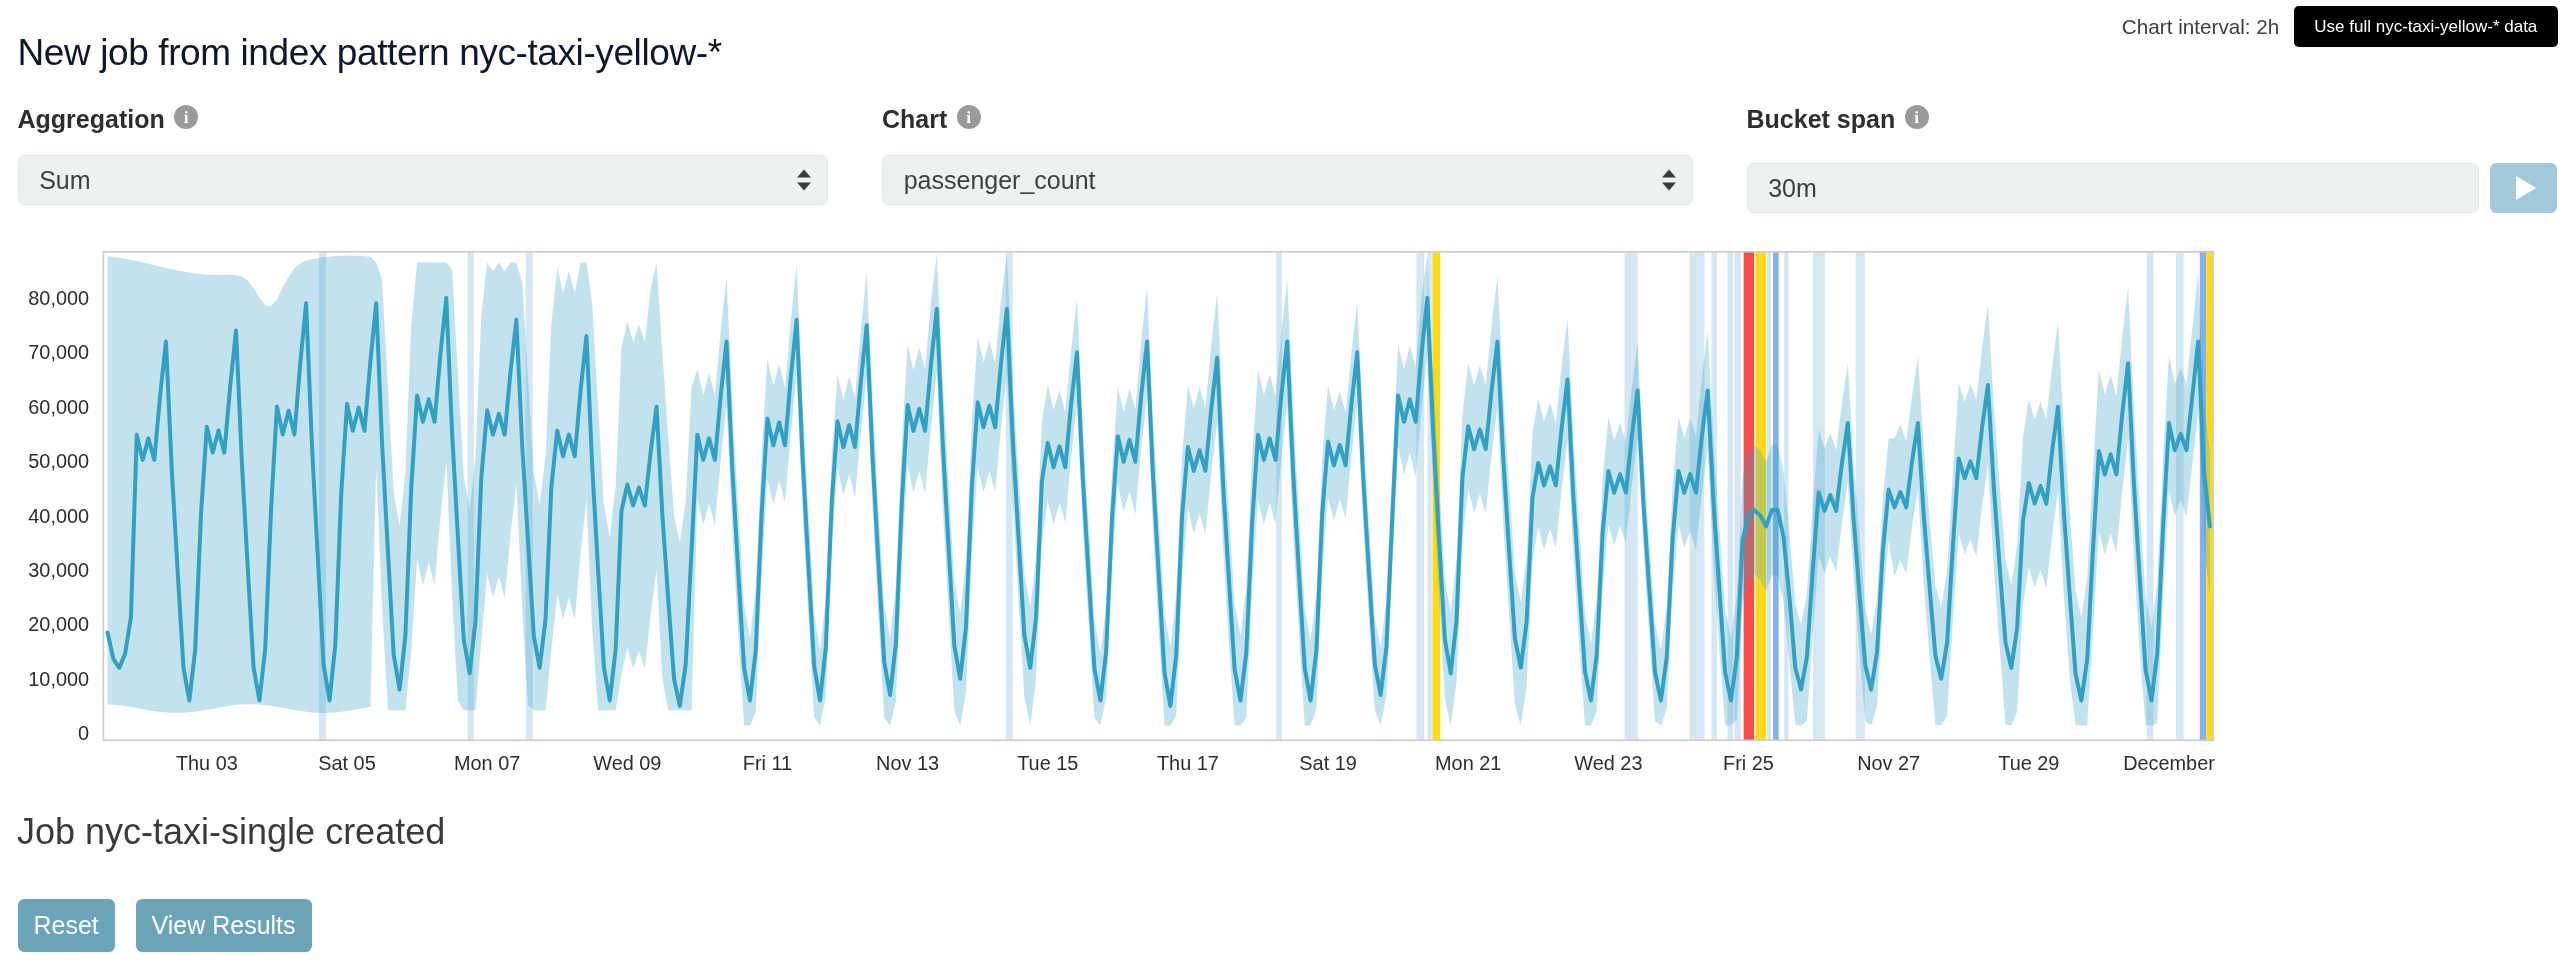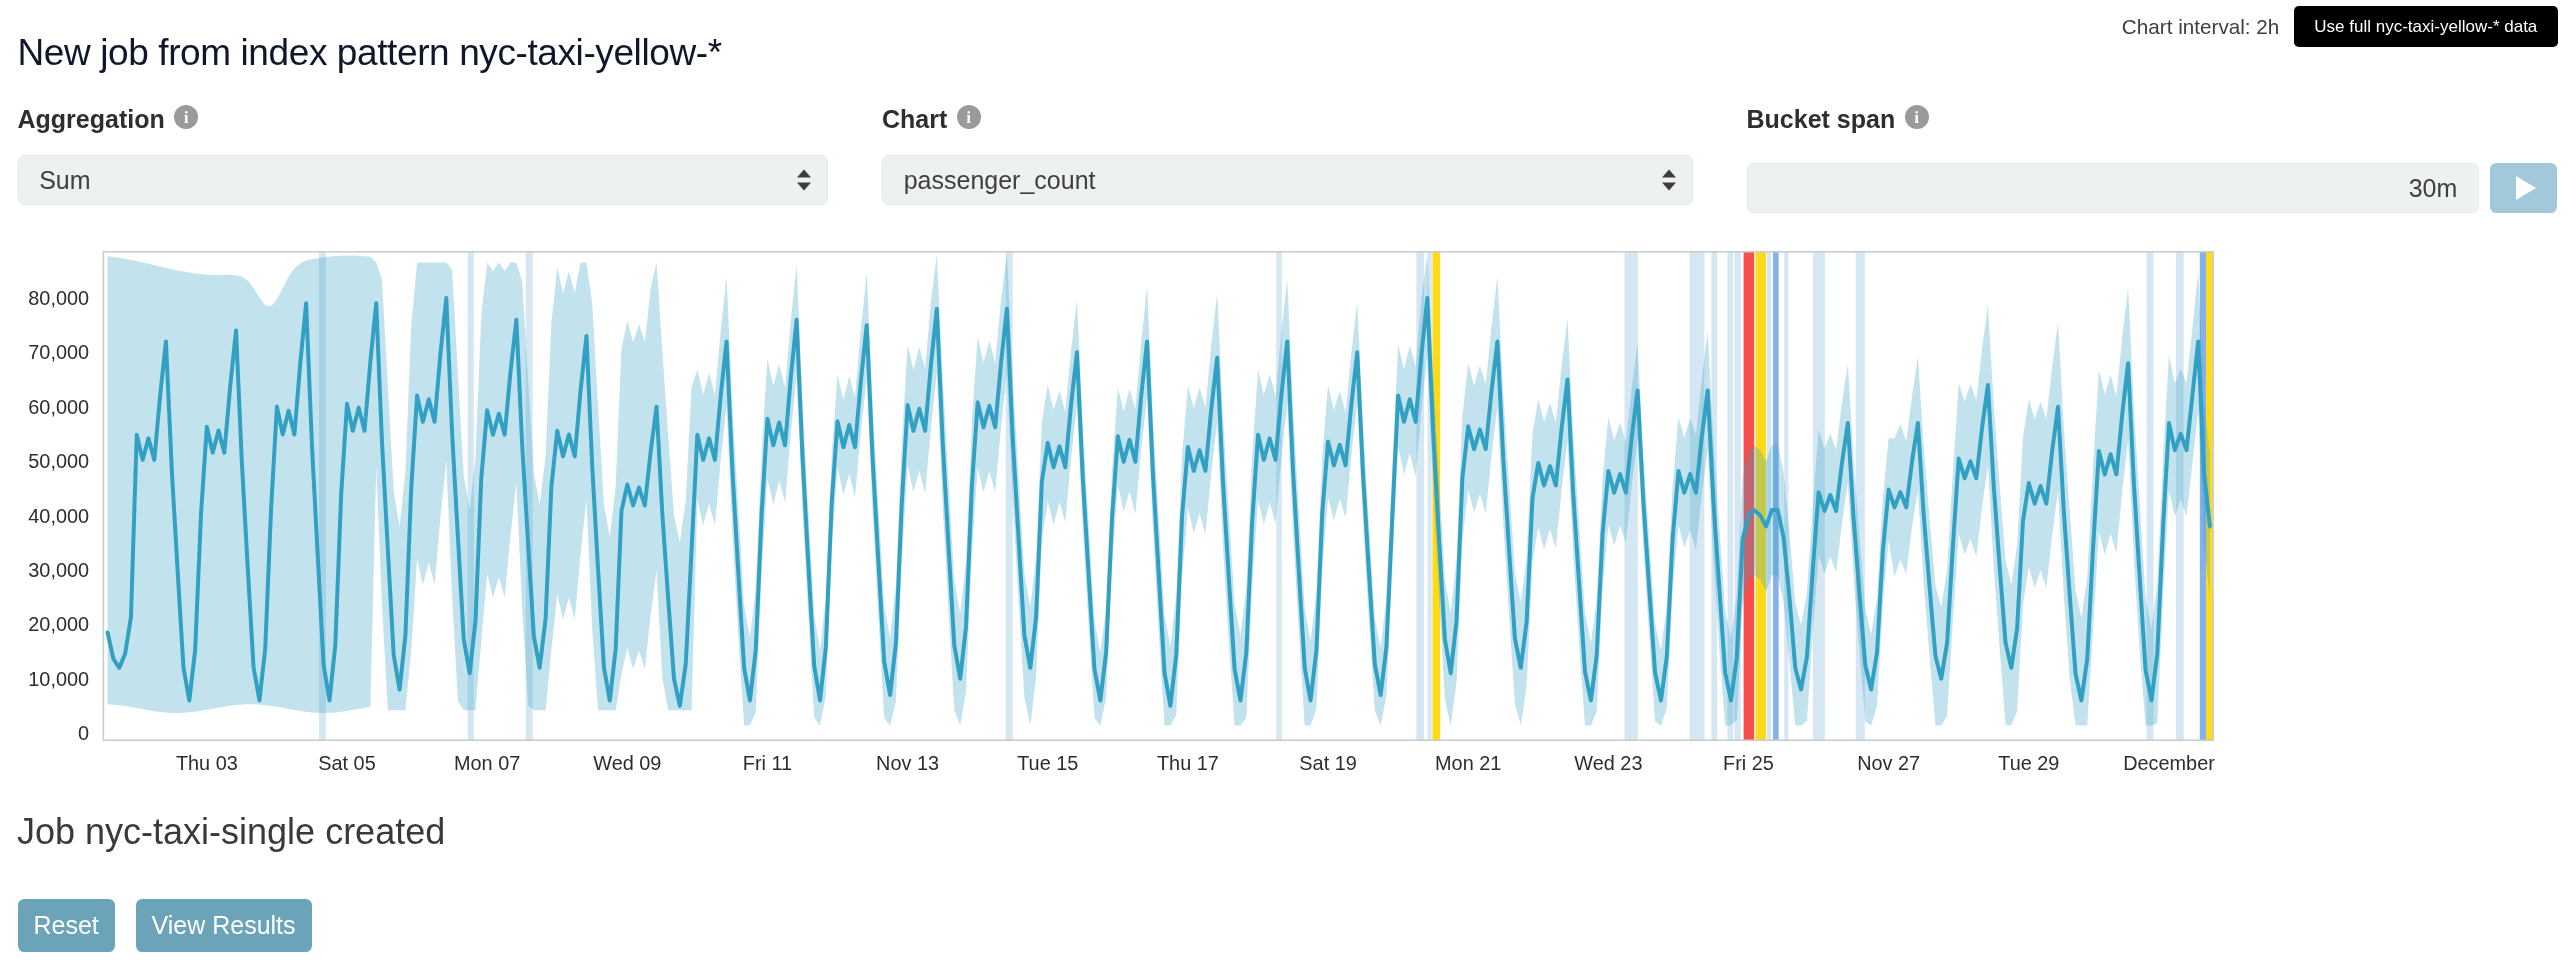--- a/index.html
+++ b/index.html
@@ -42,21 +42,21 @@
     width: 24px; height: 24px; border-radius: 50%;
     background: #9a9a9a; color: #ffffff;
     font-family: "Liberation Serif", serif; font-weight: 700; font-style: normal;
     font-size: 17.5px; line-height: 24px; text-align: center;
     display: inline-block;
   }
   .control {
     background: #eef1f2; border: 0.8px solid #e4e9ec; border-radius: 6.4px;
     height: 50px; display: flex; align-items: center;
     padding: 0 20.7px; font-size: 25px; color: #3f3f3f;
-    position: relative; width: 100%; text-align: right;
+    position: relative; width: 100%;
   }
   .select-control { cursor: pointer; }
   .select-arrows {
     position: absolute; right: 16px; top: 50%; transform: translateY(-50%);
     display: flex; flex-direction: column; gap: 4.8px;
   }
   .arr-up   { width: 0; height: 0; border-left: 7.2px solid transparent; border-right: 7.2px solid transparent; border-bottom: 8.8px solid #3c3c3c; }
   .arr-down { width: 0; height: 0; border-left: 7.2px solid transparent; border-right: 7.2px solid transparent; border-top: 8.8px solid #3c3c3c; }
   input.control { font-family: inherit; outline: none; }
   .bucket-wrap { display: flex; gap: 11px; align-items: stretch; margin-top: 26px; }

